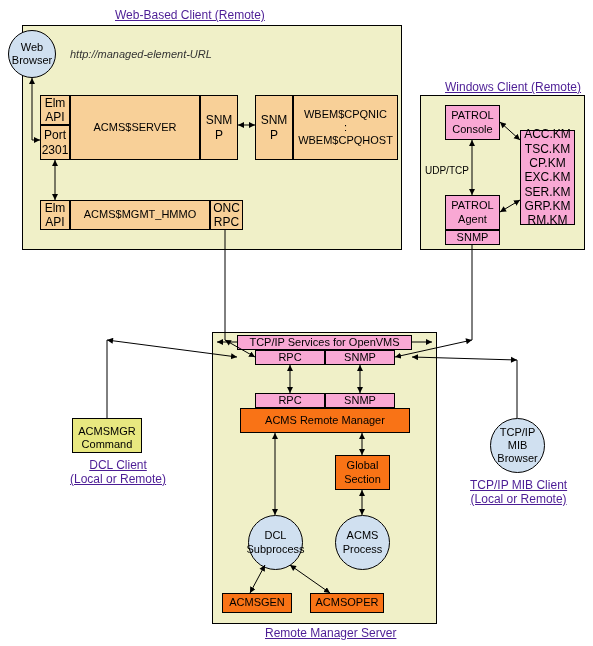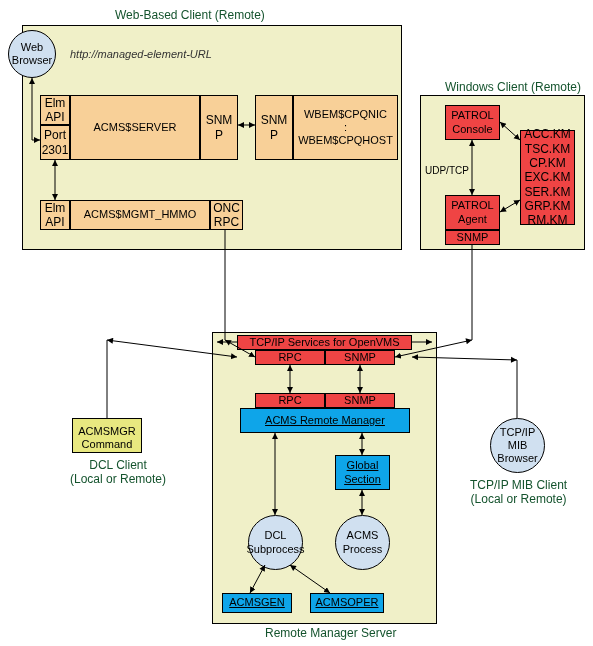--- a/index.html
+++ b/index.html
@@ -1,22 +1,22 @@
 <!DOCTYPE html>
 <html><head>
 <meta charset="utf-8">
 <style>
 body { margin:0; padding:0; font-family:Arial,sans-serif; background:#fff; }
 .canvas { position:relative; width:593px; height:646px; background:#fff; }
 .box { position:absolute; border:1px solid #000; box-sizing:border-box; text-align:center; display:flex; align-items:center; justify-content:center; font-size:11px; line-height:1.2; }
 .group { position:absolute; background:#f0f0c8; border:1px solid #000; box-sizing:border-box; }
-.group-title { position:absolute; color:#14532d; font-size:12px; font-weight:normal; white-space:nowrap; }
+.group-title { position:absolute; color:#4c1d95; font-size:12px; font-weight:normal; white-space:nowrap;text-decoration:underline; }
 .orange { background:#f8d098; }
-.grey { background:#ef4444; }
-.green { background:#0ea5e9;text-decoration:underline; }
+.grey { background:#f9a8d4; }
+.green { background:#f97316; }
 .yellow { background:#e8e880;align-items:flex-end; }
 .circle { border-radius:50%; background:#d0e0f0; }
 .url { position:absolute; font-style:italic; font-size:11px; color:#333; }
 svg.overlay { position:absolute; left:0; top:0; width:593px; height:646px; pointer-events:none; }
 .small { font-size:12px; }
 .ctxt { word-break:break-word; padding:1px; }
 </style>
 </head>
 <body>
 

